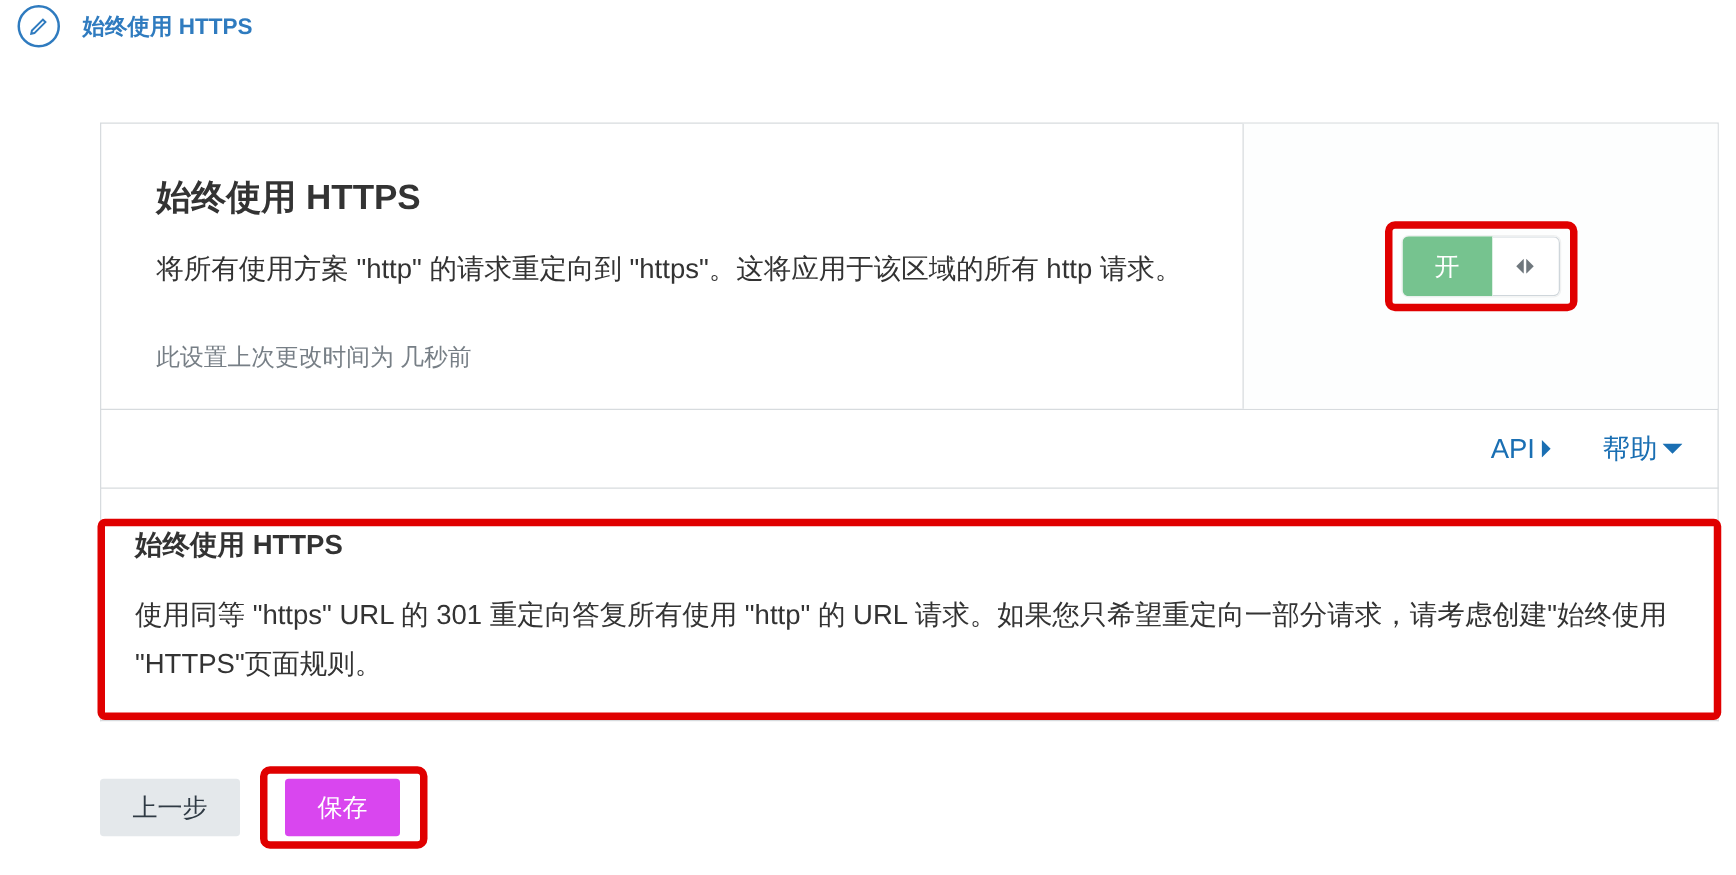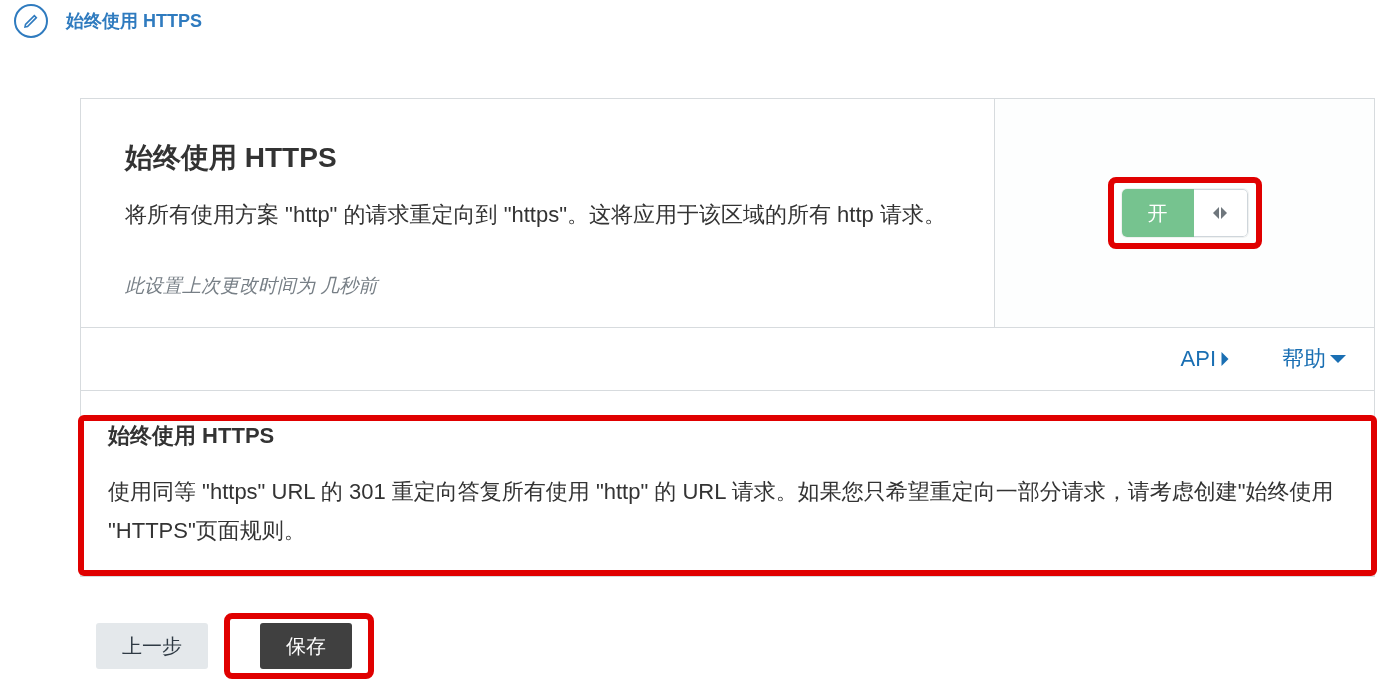--- a/index.html
+++ b/index.html
@@ -42,21 +42,21 @@
     }
     .content-col { margin-left: 66px; margin-top: 60px; }
     .card {
       border: 1px solid #d7dbde;
       display: flex;
       background: #fff;
     }
     .card-left { flex: 1; padding: 40px 44px 28px 44px; }
     .card-h2 { font-size: 28px; font-weight: 700; color: #333; margin-bottom: 20px; }
     .card-desc { font-size: 22px; color: #333; line-height: 1.65; margin-bottom: 40px; }
-    .card-meta { font-size: 19px; color: #777f86; font-style: italic; }
+    .card-meta { font-size: 19px; color: #777f86; }
     .card-right {
       width: 380px;
       border-left: 1px solid #d7dbde;
       background: #fdfefe;
       display: flex;
       align-items: center;
       justify-content: center;
     }
     .hl-box { border: 6px solid #e00000; border-radius: 8px; padding: 6px 8px; }
     .hl-box-inline { display: inline-block; }
@@ -87,21 +87,21 @@
     .toggle-knob svg { width: 8px; height: 12px; }
     .card-foot {
       border: 1px solid #d7dbde;
       border-top: none;
       display: flex;
       justify-content: flex-end;
       gap: 40px;
       padding: 16px 28px;
       font-size: 22px;
     }
-    .link { color: #1a6fb3; cursor: pointer; display: inline-flex; align-items: center; gap: 4px; margin-left: 12px; }
+    .link { color: #1a6fb3; cursor: pointer; display: inline-flex; align-items: center; gap: 4px; }
     .link svg { width: 10px; height: 14px; }
     .chev-down { width: 16px !important; height: 10px !important; }
     .help-card {
       border: 1px solid #d7dbde;
       border-top: none;
       padding: 24px 0 0 0;
     }
     .help-inner { padding: 0 24px 20px 24px; }
     .help-h3 { font-size: 22px; font-weight: 700; color: #333; margin-bottom: 22px; }
     .help-text { font-size: 22px; color: #333; line-height: 1.75; }
@@ -112,24 +112,23 @@
     }
     .btn-row { margin-top: 36px; display: flex; align-items: center; gap: 16px; }
     .btn {
       height: 46px;
       padding: 0 26px;
       border-radius: 3px;
       font-size: 20px;
       display: inline-flex; align-items: center; justify-content: center;
       cursor: pointer;
       border: none;
-      margin-left: 16px;
     }
     .btn-secondary { background: #e4e8eb; color: #2f3a44; }
-    .btn-primary { background: #404040; color: #fff; }
+    .btn-primary { background: #d946ef; color: #fff; }
     .save-wrap { padding: 4px 16px 4px 14px; }
   </style>
 </head>
 <body>
 
 <div class="page">
 
   <div class="header-row">
     <div class="edit-circle">
       <svg viewBox="0 0 24 24" fill="none" stroke="currentColor" stroke-width="2.4">

